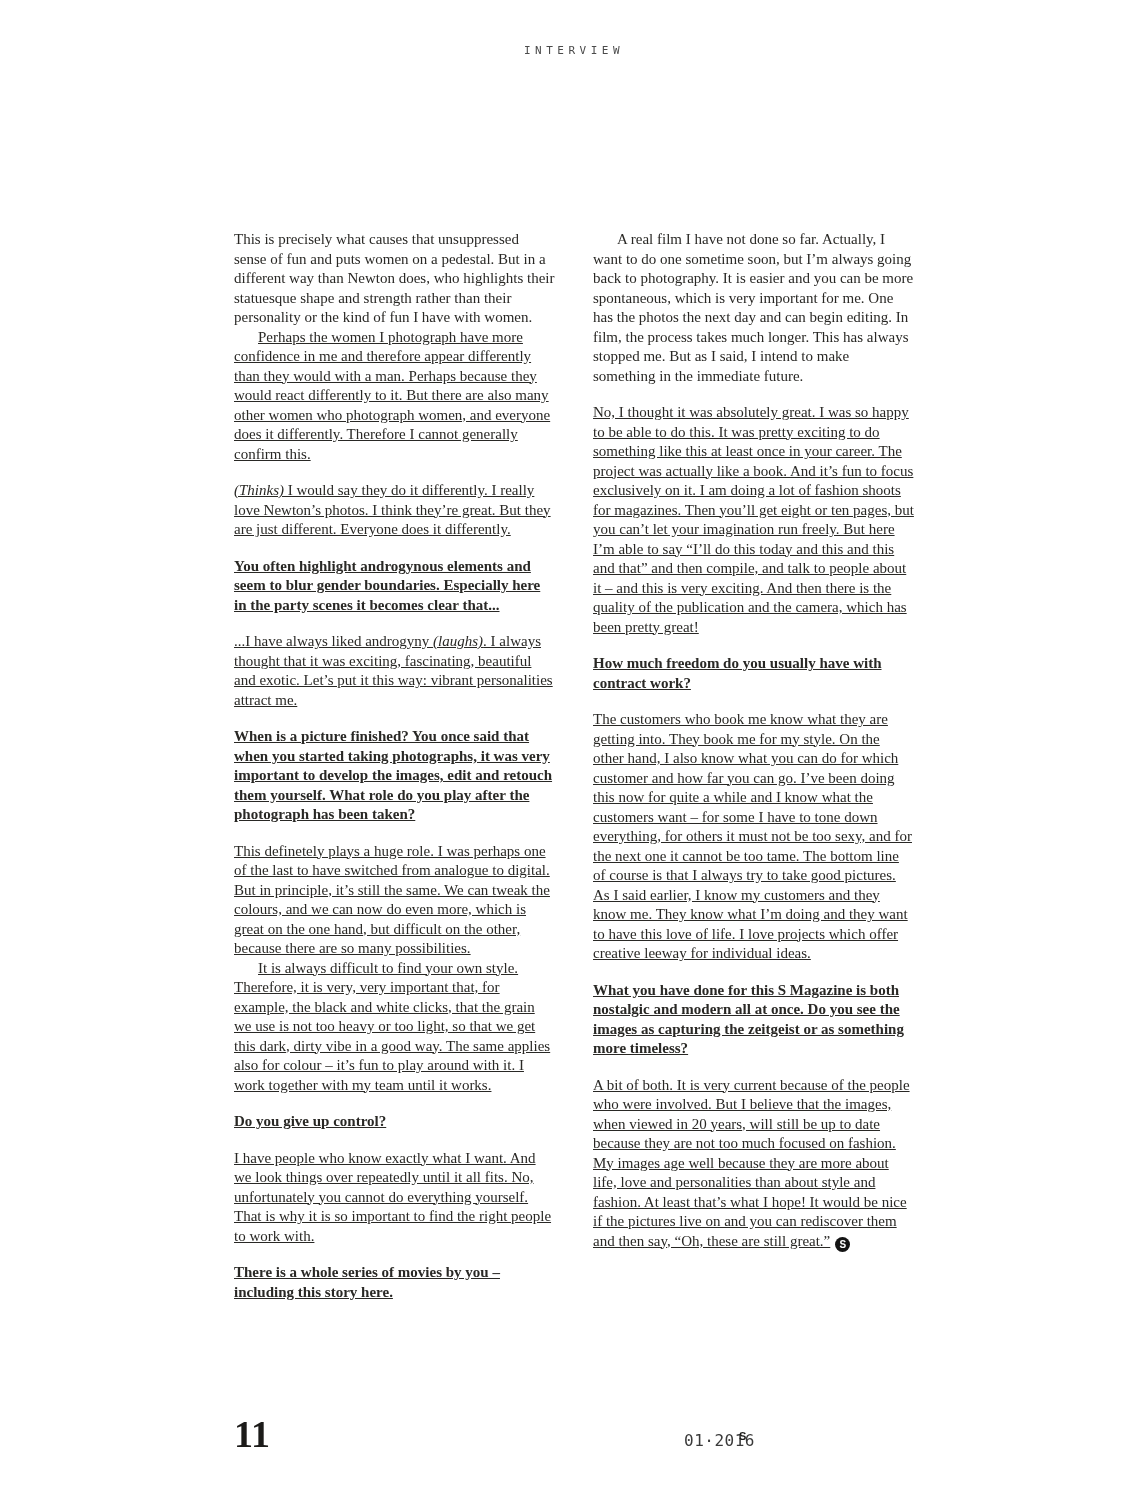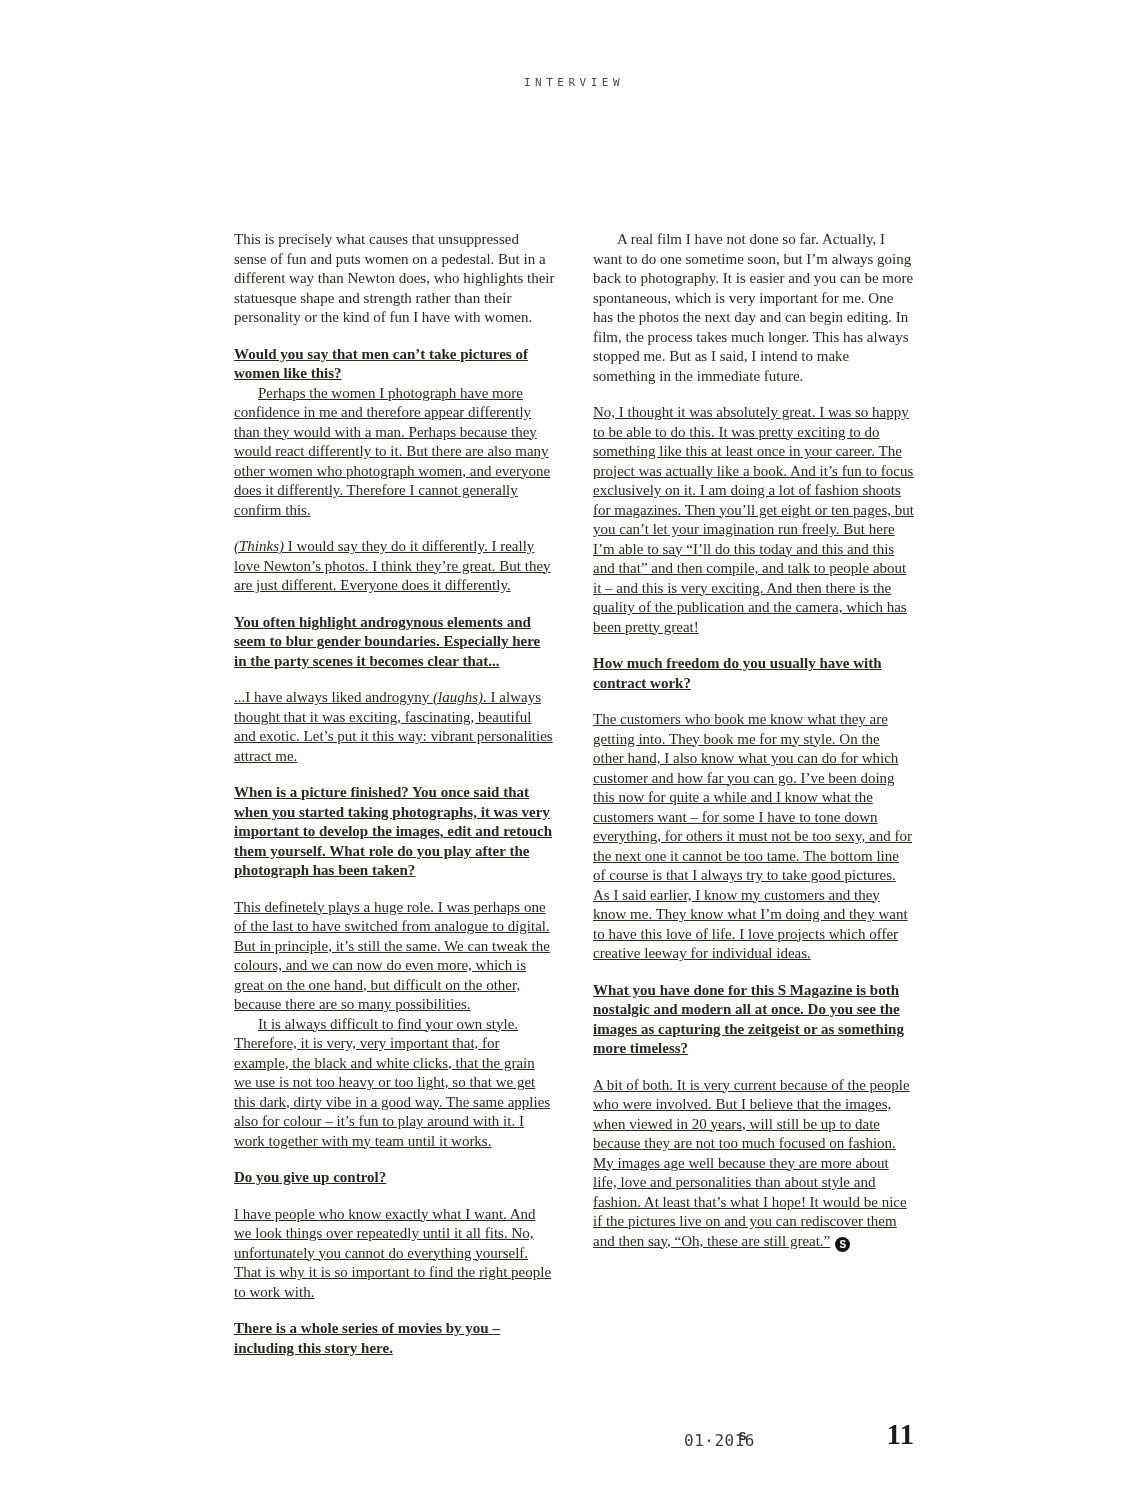--- a/index.html
+++ b/index.html
@@ -16,21 +16,20 @@
     overflow: hidden;
   }
   .masthead {
     position: absolute;
     top: 44px; left: 234px; width: 680px;
     text-align: center;
     font-family: "DejaVu Sans Mono", monospace;
     font-size: 11px;
     letter-spacing: 4.5px;
     color: #4a4a4a;
-    margin-top: 32px;
   }
   .columns {
     position: absolute;
     top: 230px; left: 234px; width: 680px;
     display: flex;
     gap: 38px;
   }
   .col {
     width: 327px;
     font-size: 15px;
@@ -53,24 +52,24 @@
     font-size: 10px;
     line-height: 15px;
     text-align: center;
     text-indent: 0;
     vertical-align: -2px;
     margin-left: 5px;
   }
   .folio-number {
     position: absolute;
     top: 1419px; left: 234px; width: 680px;
-    text-align: right;
+    text-align: left;
     font-family: "Liberation Serif", serif;
     font-weight: bold;
-    font-size: 29px;
+    font-size: 38px;
     line-height: 30px;
     color: #1c1b19;
   }
   .folio-issue {
     position: absolute;
     top: 1431px; left: 684px;
     font-family: "DejaVu Sans Mono", monospace;
     font-size: 16px;
     letter-spacing: 0.5px;
     color: #3a3a3a;
@@ -87,21 +86,20 @@
 </head>
 <body>
 
 <div class="page">
 
   <div class="masthead">INTERVIEW</div>
 
   <div class="columns">
     <div class="col">
         <p class="answer"><span>This is precisely what causes that unsuppressed sense of fun and puts women on a pedestal. But in a different way than Newton does, who highlights their statuesque shape and strength rather than their personality or the kind of fun I have with women.</span></p>
-        <p class="question"><span>Would you say that men can’t take pictures of women like this?</span></p>
         <p class="answer indent"><span>Perhaps the women I photograph have more confidence in me and therefore appear differently than they would with a man. Perhaps because they would react differently to it. But there are also many other women who photograph women, and everyone does it differently. Therefore I cannot generally confirm this.</span></p>
         <p class="answer"><em>(Thinks)</em><span> I would say they do it differently. I really love Newton’s photos. I think they’re great. But they are just different. Everyone does it differently.</span></p>
         <p class="question"><span>You often highlight androgynous elements and seem to blur gender boundaries. Especially here in the party scenes it becomes clear that...</span></p>
         <p class="answer"><span>...I have always liked androgyny </span><em>(laughs)</em><span>. I always thought that it was exciting, fascinating, beautiful and exotic. Let’s put it this way: vibrant personalities attract me.</span></p>
         <p class="question"><span>When is a picture finished? You once said that when you started taking photographs, it was very important to develop the images, edit and retouch them yourself. What role do you play after the photograph has been taken?</span></p>
         <p class="answer"><span>This definetely plays a huge role. I was perhaps one of the last to have switched from analogue to digital. But in principle, it’s still the same. We can tweak the colours, and we can now do even more, which is great on the one hand, but difficult on the other, because there are so many possibilities.</span></p>
         <p class="answer indent"><span>It is always difficult to find your own style. Therefore, it is very, very important that, for example, the black and white clicks, that the grain we use is not too heavy or too light, so that we get this dark, dirty vibe in a good way. The same applies also for colour – it’s fun to play around with it. I work together with my team until it works.</span></p>
         <p class="question"><span>Do you give up control?</span></p>
         <p class="answer"><span>I have people who know exactly what I want. And we look things over repeatedly until it all fits. No, unfortunately you cannot do everything yourself. That is why it is so important to find the right people to work with.</span></p>
         <p class="question"><span>There is a whole series of movies by you – including this story here.</span></p>

